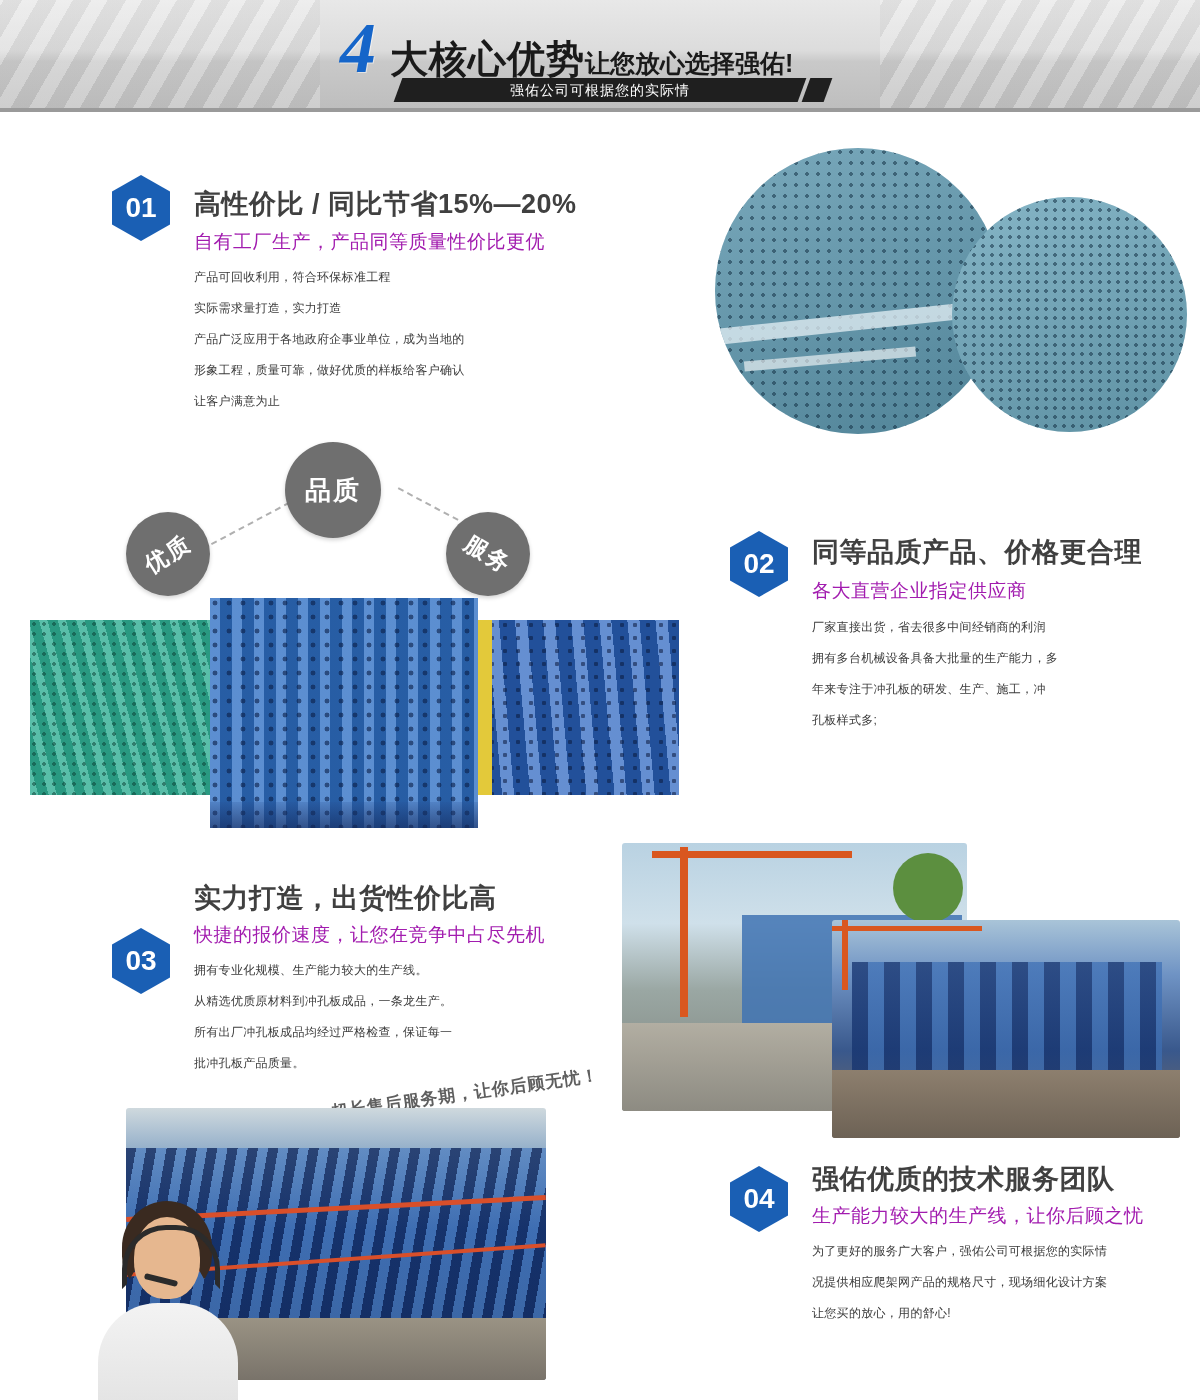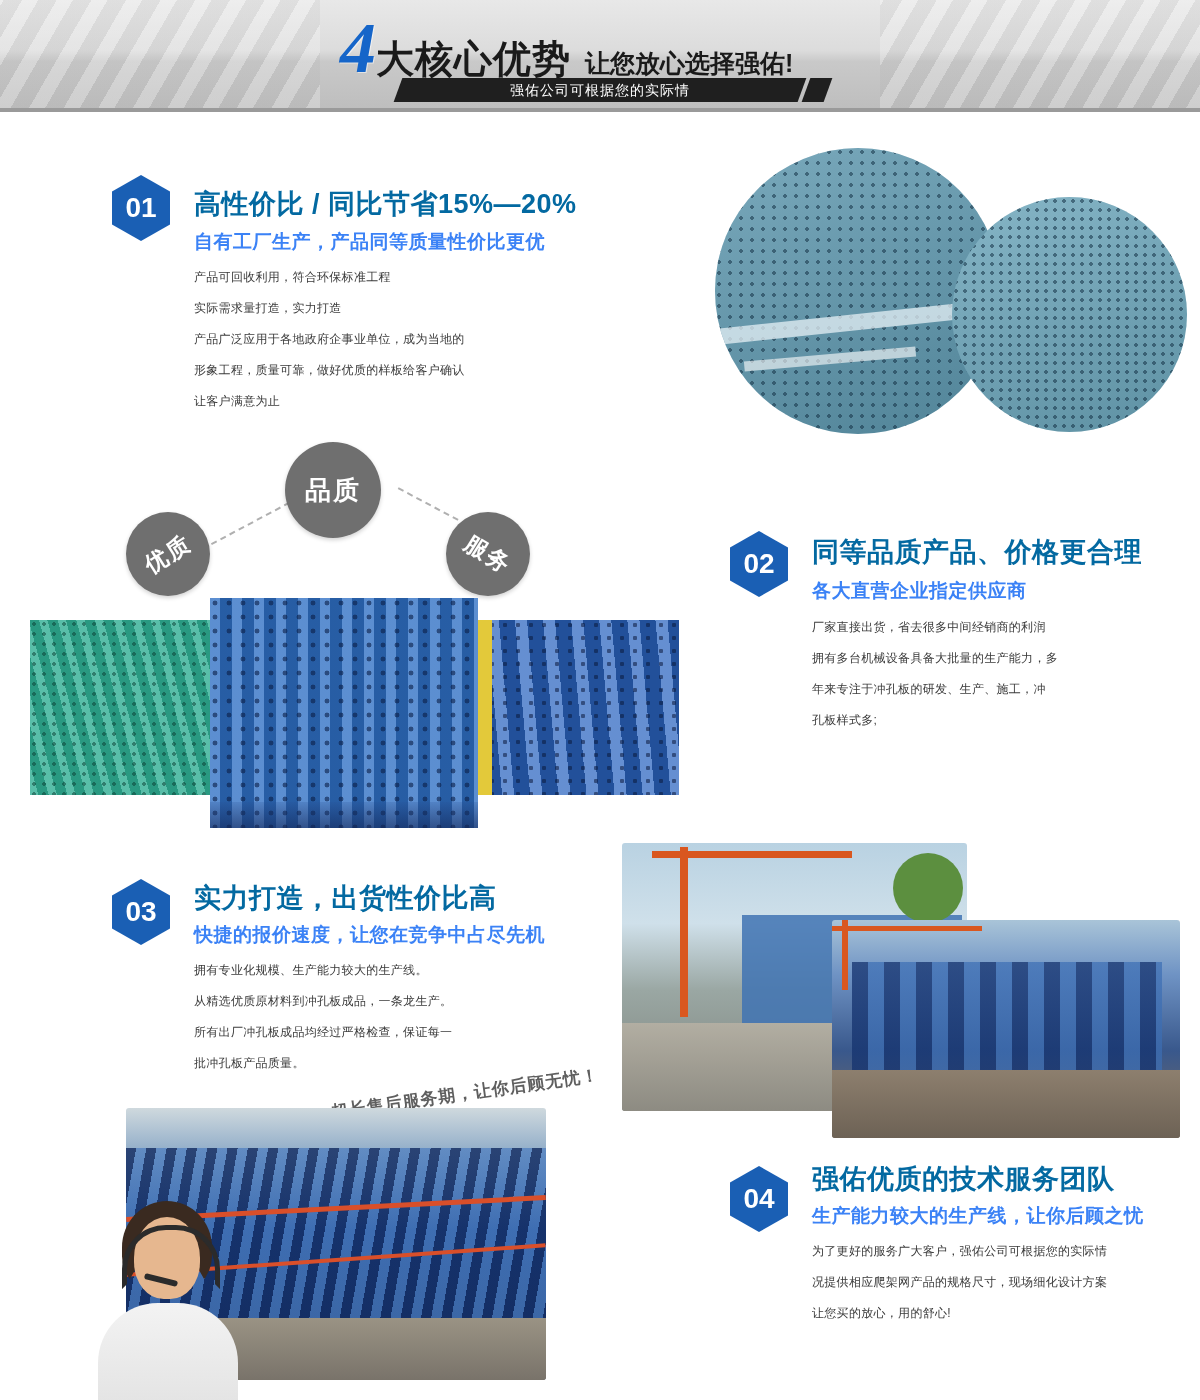--- a/index.html
+++ b/index.html
@@ -44,27 +44,26 @@
     color: #1565c9;
     line-height: 1;
     letter-spacing: -2px;
     text-shadow: 1px 1px 0 rgba(255,255,255,0.5);
   }
   .title-main {
     font-size: 38px;
     font-weight: bold;
     color: #1a1a1a;
     letter-spacing: 1px;
-    margin-left: 2px;
+    margin-left: 16px;
   }
   .title-sub {
     font-size: 25px;
     font-weight: bold;
     color: #1a1a1a;
-    margin-left: 14px;
   }
   .company-bar {
     position: absolute;
     left: 398px;
     top: 78px;
     width: 404px;
     height: 24px;
     background: #1f1f1f;
     transform: skewX(-20deg);
   }
@@ -122,29 +121,29 @@
     font-weight: bold;
     display: flex;
     align-items: center;
     justify-content: center;
     font-family: "Liberation Sans", sans-serif;
   }
   .h1-title {
     position: absolute;
     font-size: 27px;
     font-weight: bold;
-    color: #0369a1;
+    color: #404040;
     letter-spacing: 0.5px;
     white-space: nowrap;
   }
   .h2-title {
     position: absolute;
     font-size: 19px;
-    font-weight: bold;
-    color: #3b82f6;
+    font-weight: normal;
+    color: #a21caf;
     letter-spacing: 0.5px;
     white-space: nowrap;
   }
   .body-text {
     position: absolute;
     font-size: 12px;
     color: #3a3a3a;
     line-height: 31px;
     letter-spacing: 0.3px;
   }
@@ -358,21 +357,21 @@
 <div class="hex" style="left:730px; top:531px;">02</div>
 <div class="h1-title" style="left:812px; top:534px;">同等品质产品、价格更合理</div>
 <div class="h2-title" style="left:812px; top:578px;">各大直营企业指定供应商</div>
 <div class="body-text" style="left:812px; top:612px; width:400px;">
   <div>厂家直接出货，省去很多中间经销商的利润</div>
   <div>拥有多台机械设备具备大批量的生产能力，多</div>
   <div>年来专注于冲孔板的研发、生产、施工，冲</div>
   <div>孔板样式多;</div>
 </div>
 
-<div class="hex" style="left:112px; top:879px;">03</div>
+<div class="hex" style="left:112px; top:928px;">03</div>
 <div class="h1-title" style="left:194px; top:880px;">实力打造，出货性价比高</div>
 <div class="h2-title" style="left:194px; top:922px;">快捷的报价速度，让您在竞争中占尽先机</div>
 <div class="body-text" style="left:194px; top:955px; width:400px;">
   <div>拥有专业化规模、生产能力较大的生产线。</div>
   <div>从精选优质原材料到冲孔板成品，一条龙生产。</div>
   <div>所有出厂冲孔板成品均经过严格检查，保证每一</div>
   <div>批冲孔板产品质量。</div>
 </div>
 
 <div class="photo rounded-sm" style="left:622px; top:843px; width:345px; height:268px;">

